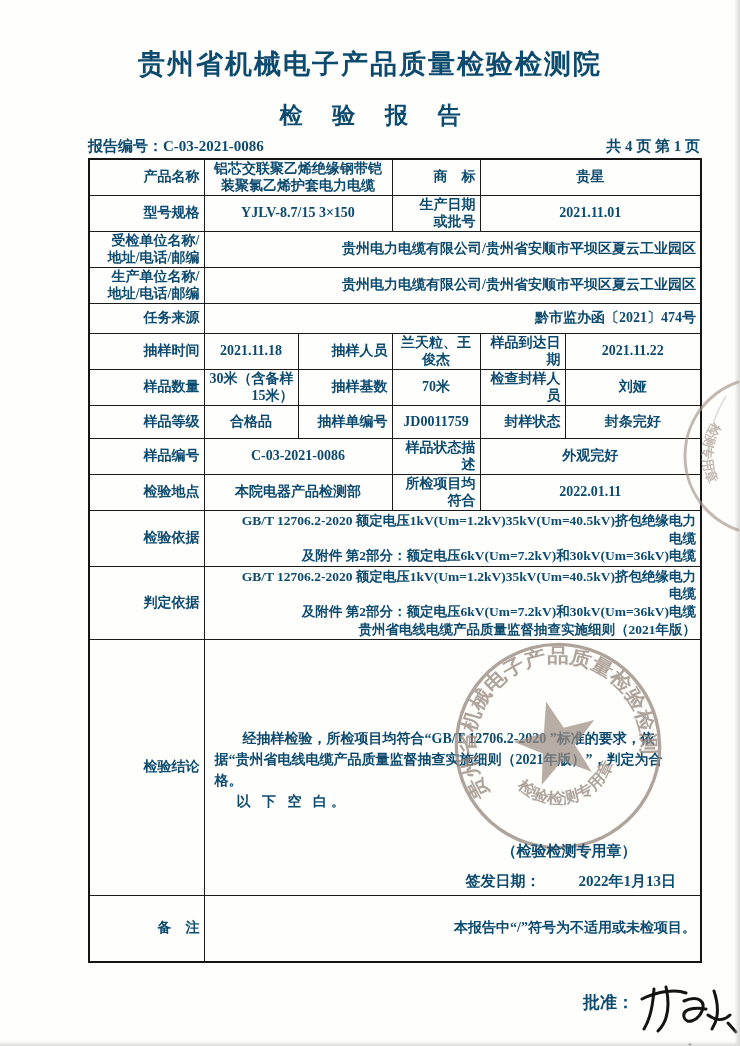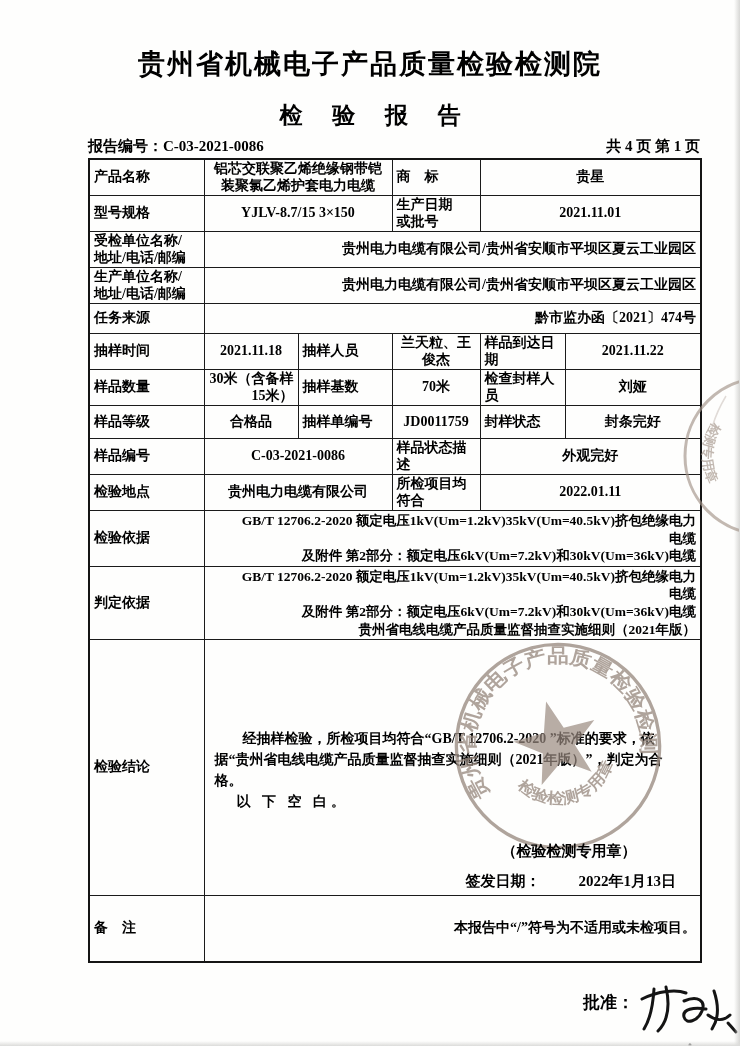--- a/index.html
+++ b/index.html
@@ -1,32 +1,32 @@
 <!DOCTYPE html>
 <html><head>
 <meta charset="utf-8">
 <style>
   html,body{margin:0;padding:0;background:#ffffff;}
   .page{
     position:relative;width:740px;height:1046px;background:#fefefd;overflow:hidden;
-    font-family:"Liberation Serif","DejaVu Serif",serif;color:#000000;
+    font-family:"Liberation Serif","DejaVu Serif",serif;color:#0c4a6e;
   }
   .edge-right{position:absolute;right:0;top:0;width:6px;height:100%;
     background:linear-gradient(to right,rgba(200,200,200,0),#d7d7d5);}
   .edge-bottom{position:absolute;left:0;bottom:0;width:100%;height:5px;
     background:linear-gradient(to bottom,rgba(200,200,200,0),#dcdcda);}
   .institute{margin:46px 20px 0 20px;text-align:center;font-size:27px;font-weight:bold;letter-spacing:2px;}
   .doc-title{margin-top:18px;text-align:center;font-size:23px;font-weight:bold;letter-spacing:12px;text-indent:12px;}
   .meta-row{width:612px;margin:6px 0 2px 88px;display:flex;justify-content:space-between;
     font-size:15px;font-weight:bold;align-items:flex-end;}
   table.report{border-collapse:collapse;table-layout:fixed;width:612px;margin-left:88px;
     border:2.4px solid #151515;}
   table.report td{border:1.6px solid #1b1b1b;padding:1px 4px;vertical-align:middle;
     font-size:14px;font-weight:bold;line-height:1.18;word-break:break-all;}
-  td.lbl{text-align:left;}
+  td.lbl{text-align:right;}
   td.vc{text-align:center;}
   td.vl{text-align:right;padding-left:7px;}
   td.sm{font-size:12.5px;}
   .r0{height:33px}.r1{height:34px}.r2{height:30px}.r3{height:33px}.r4{height:30px}
   .r5{height:30px}.r6{height:34px}.r7{height:33px}.r8{height:29px}.r9{height:33px}
   .r10{height:35px}.r11{height:55px}.r12{height:256px}.r13{height:66px}
   .basis div{line-height:1.3;font-size:13.5px;}
   .basis .ind{text-indent:2.2em;}
   td.concl{position:relative;vertical-align:top;}
   .concl-text{margin:18px 8px 0 6px;text-indent:2em;font-size:14px;line-height:1.5;word-break:break-all;}
@@ -123,21 +123,21 @@
       <td class="vc">封条完好</td>
     </tr>
     <tr class="r8">
       <td class="lbl">样品编号</td>
       <td class="vc" colspan="2">C-03-2021-0086</td>
       <td class="lbl" colspan="1">样品状态描述</td>
       <td class="vc" colspan="2">外观完好</td>
     </tr>
     <tr class="r9">
       <td class="lbl">检验地点</td>
-      <td class="vc" colspan="2">贵州电力电缆有限公司</td>
+      <td class="vc" colspan="2">本院电器产品检测部</td>
       <td class="lbl sm">所检项目均符合</td>
       <td class="vc" colspan="2">2022.01.11</td>
     </tr>
     <tr class="r10">
       <td class="lbl">检验依据</td>
       <td class="vl basis" colspan="5">
         <div class="ind">GB/T 12706.2-2020 额定电压1kV(Um=1.2kV)35kV(Um=40.5kV)挤包绝缘电力电缆</div>
         <div>及附件 第2部分：额定电压6kV(Um=7.2kV)和30kV(Um=36kV)电缆</div>
       </td>
     </tr>

